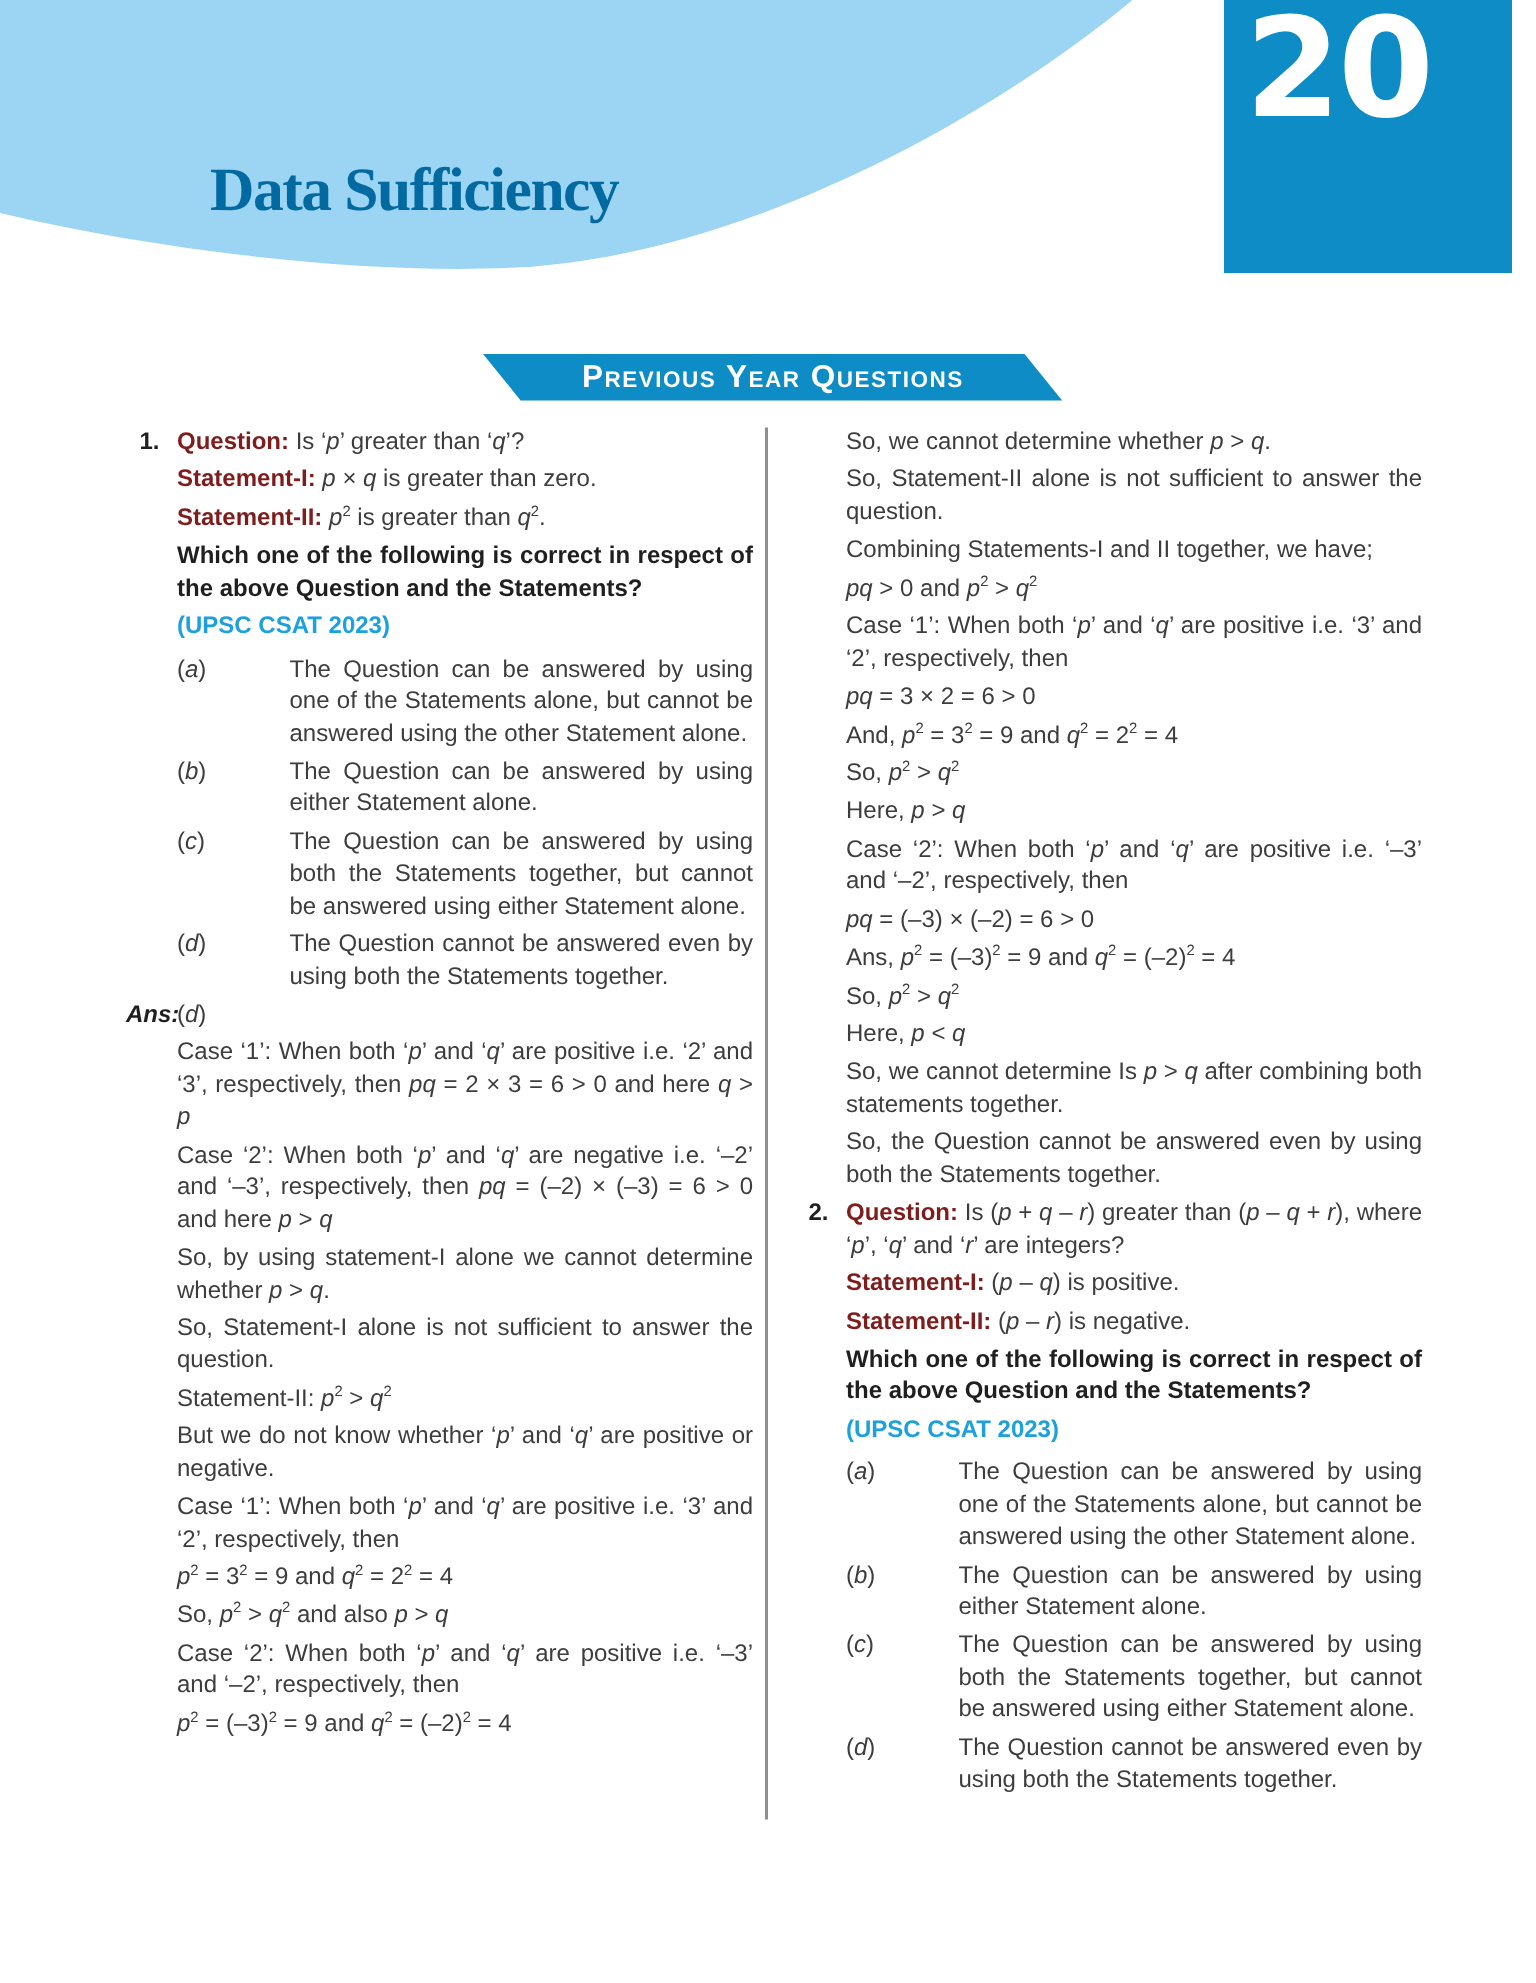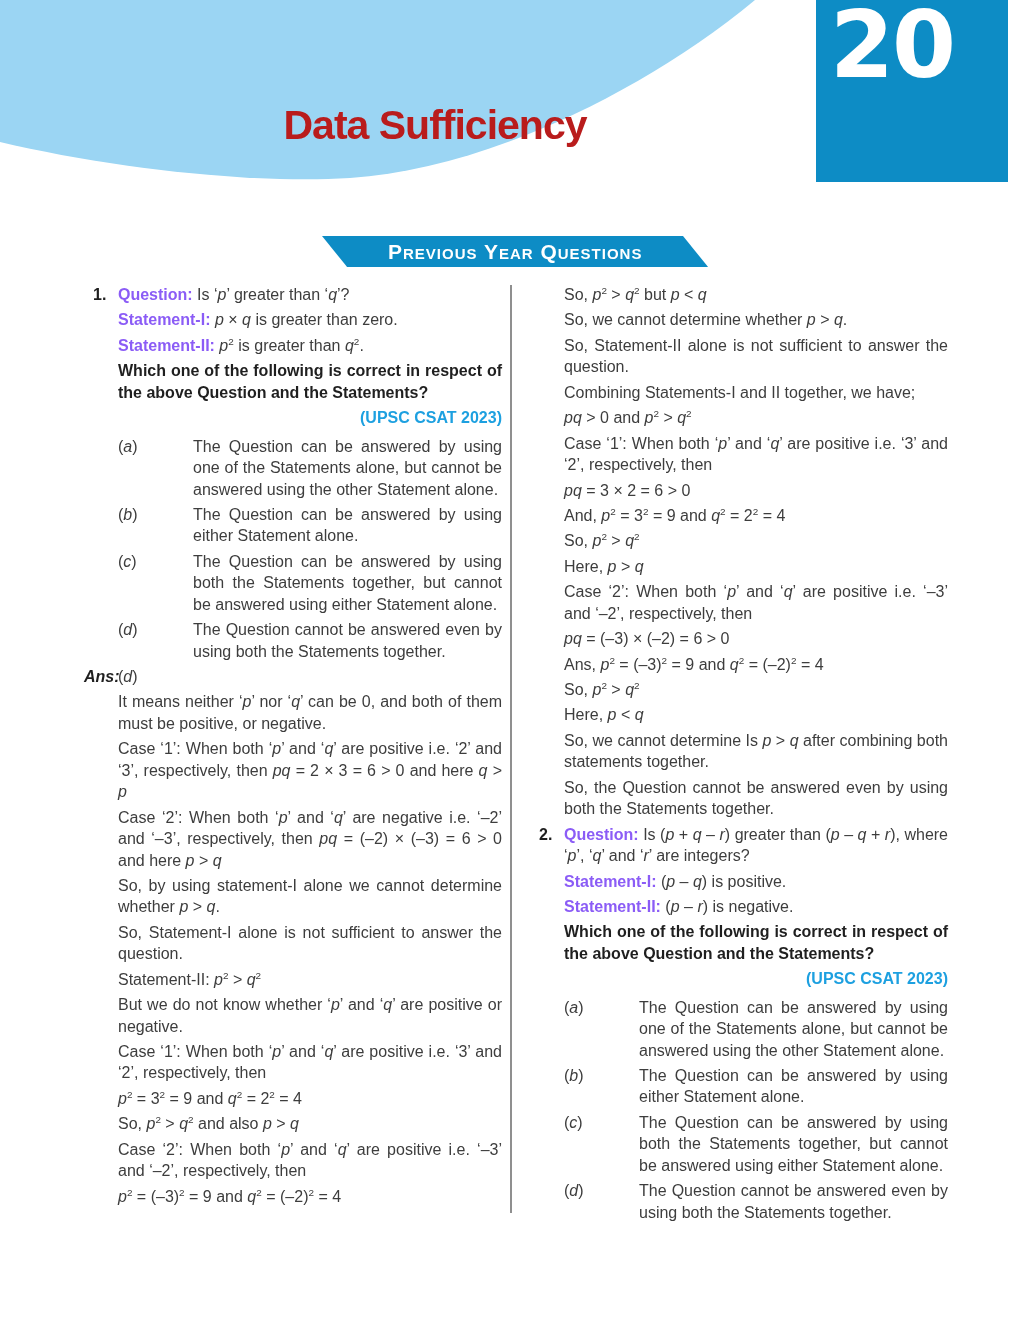--- a/index.html
+++ b/index.html
@@ -2,23 +2,23 @@
 <html><head>
 <meta charset="utf-8">
 <style>
   html,body{margin:0;padding:0;}
   body{
     width:1024px;height:1322px;background:#ffffff;position:relative;overflow:hidden;
     font-family:"Liberation Sans",sans-serif;font-size:16px;color:#3d3d3d;
   }
   .blob{position:absolute;left:0;top:0;width:1024px;height:360px;display:block;}
   .title{
-    position:absolute;left:140px;top:102px;width:590px;margin:0;text-align:center;
-    font-family:Liberation Sans, sans-serif;font-weight:bold;
-    font-size:41px;letter-spacing:-1px;color:#b91c1c;
+    position:absolute;left:140px;top:102px;width:590px;margin:0;
+    font-family:Liberation Serif, serif;font-weight:bold;
+    font-size:41px;letter-spacing:-1px;color:#0369a1;
   }
   .chapter-box{
     position:absolute;left:816px;top:0;width:192px;height:182px;background:#0d8cc5;
     display:flex;align-items:flex-start;box-sizing:border-box;padding:0 0 5px 14px;
   }
   .chapter-box span{
     font-family:"DejaVu Sans","Liberation Sans",sans-serif;font-weight:bold;
     font-size:92px;line-height:1;color:#ffffff;letter-spacing:-2px;
   }
   .banner{
@@ -29,28 +29,28 @@
   .banner-text{
     display:inline-block;transform:skewX(-39deg);
     font-variant:small-caps;font-weight:bold;font-size:21px;letter-spacing:1px;
     color:#ffffff;white-space:nowrap;
     font-family:"Liberation Sans",sans-serif;
   }
   .divider{position:absolute;left:510px;top:285px;width:1.5px;height:928px;background:#8f8f8f;}
   .col{position:absolute;top:284px;line-height:1.34;}
   .col-left{left:88px;width:414px;}
   .col-right{left:534px;width:414px;}
-  b{color:#8b5cf6;margin-top:44px;}
+  b{color:#7f1d1d;margin-top:44px;}
   sup{font-size:0.62em;line-height:0;}
   .q-block{display:flex;}
   .q-num{flex:none;width:30px;box-sizing:border-box;padding-left:5px;font-weight:bold;color:#1f1f1f;}
   .q-content{flex:1;min-width:0;}
   .line{margin-bottom:4px;text-align:justify;}
   .line-bold{font-weight:bold;color:#1f1f1f;}
-  .line-source{text-align:right;font-weight:bold;color:#1da0e0;margin-top:2px;margin-bottom:7px;}
+  .line-source{font-weight:bold;color:#1da0e0;margin-top:2px;margin-bottom:7px;}
   .option{display:flex;margin-bottom:4px;}
   .opt-marker{flex:none;width:32px;}
   .opt-text{flex:1;min-width:0;text-align:justify;margin-left:43px;}
   .ans-block{display:flex;}
   .ans-label{flex:none;width:34px;margin-left:-4px;font-weight:bold;color:#1f1f1f;font-style:italic;}
   .ans-content{flex:1;min-width:0;}
   .para{margin-bottom:4px;text-align:justify;}
   .cont-block{padding-left:30px;}
 </style>
 </head>
@@ -98,38 +98,36 @@
           <div class="option">
             <span class="opt-marker">(<i>d</i>)</span>
             <div class="opt-text">The Question cannot be answered even by using both the Statements together.</div>
           </div>
         </div>
       </div>
       <div class="ans-block">
         <span class="ans-label">Ans:</span>
         <div class="ans-content">
           <div class="line ans-value">(<i>d</i>)</div>
-          <div class="para">It means neither ‘<i>p</i>’ nor ‘<i>q</i>’ can be 0, and both of them must be positive, or negative.</div>
           <div class="para">Case ‘1’: When both ‘<i>p</i>’ and ‘<i>q</i>’ are positive i.e. ‘2’ and ‘3’, respectively, then <i>pq</i> = 2 × 3 = 6 &gt; 0 and here <i>q</i> &gt; <i>p</i></div>
           <div class="para">Case ‘2’: When both ‘<i>p</i>’ and ‘<i>q</i>’ are negative i.e. ‘–2’ and ‘–3’, respectively, then <i>pq</i> = (–2) × (–3) = 6 &gt; 0 and here <i>p</i> &gt; <i>q</i></div>
           <div class="para">So, by using statement-I alone we cannot determine whether <i>p</i> &gt; <i>q</i>.</div>
           <div class="para">So, Statement-I alone is not sufficient to answer the question.</div>
           <div class="para">Statement-II: <i>p</i><sup>2</sup> &gt; <i>q</i><sup>2</sup></div>
           <div class="para">But we do not know whether ‘<i>p</i>’ and ‘<i>q</i>’ are positive or negative.</div>
           <div class="para">Case ‘1’: When both ‘<i>p</i>’ and ‘<i>q</i>’ are positive i.e. ‘3’ and ‘2’, respectively, then</div>
           <div class="para"><i>p</i><sup>2</sup> = 3<sup>2</sup> = 9 and <i>q</i><sup>2</sup> = 2<sup>2</sup> = 4</div>
           <div class="para">So, <i>p</i><sup>2</sup> &gt; <i>q</i><sup>2</sup> and also <i>p</i> &gt; <i>q</i></div>
           <div class="para">Case ‘2’: When both ‘<i>p</i>’ and ‘<i>q</i>’ are positive i.e. ‘–3’ and ‘–2’, respectively, then</div>
           <div class="para"><i>p</i><sup>2</sup> = (–3)<sup>2</sup> = 9 and <i>q</i><sup>2</sup> = (–2)<sup>2</sup> = 4</div>
         </div>
       </div>
     </section>
   <section class="col col-right" id="col-right">
       <div class="cont-block">
-        <div class="para">So, <i>p</i><sup>2</sup> &gt; <i>q</i><sup>2</sup> but <i>p</i> &lt; <i>q</i></div>
         <div class="para">So, we cannot determine whether <i>p</i> &gt; <i>q</i>.</div>
         <div class="para">So, Statement-II alone is not sufficient to answer the question.</div>
         <div class="para">Combining Statements-I and II together, we have;</div>
         <div class="para"><i>pq</i> &gt; 0 and <i>p</i><sup>2</sup> &gt; <i>q</i><sup>2</sup></div>
         <div class="para">Case ‘1’: When both ‘<i>p</i>’ and ‘<i>q</i>’ are positive i.e. ‘3’ and ‘2’, respectively, then</div>
         <div class="para"><i>pq</i> = 3 × 2 = 6 &gt; 0</div>
         <div class="para">And, <i>p</i><sup>2</sup> = 3<sup>2</sup> = 9 and <i>q</i><sup>2</sup> = 2<sup>2</sup> = 4</div>
         <div class="para">So, <i>p</i><sup>2</sup> &gt; <i>q</i><sup>2</sup></div>
         <div class="para">Here, <i>p</i> &gt; <i>q</i></div>
         <div class="para">Case ‘2’: When both ‘<i>p</i>’ and ‘<i>q</i>’ are positive i.e. ‘–3’ and ‘–2’, respectively, then</div>

